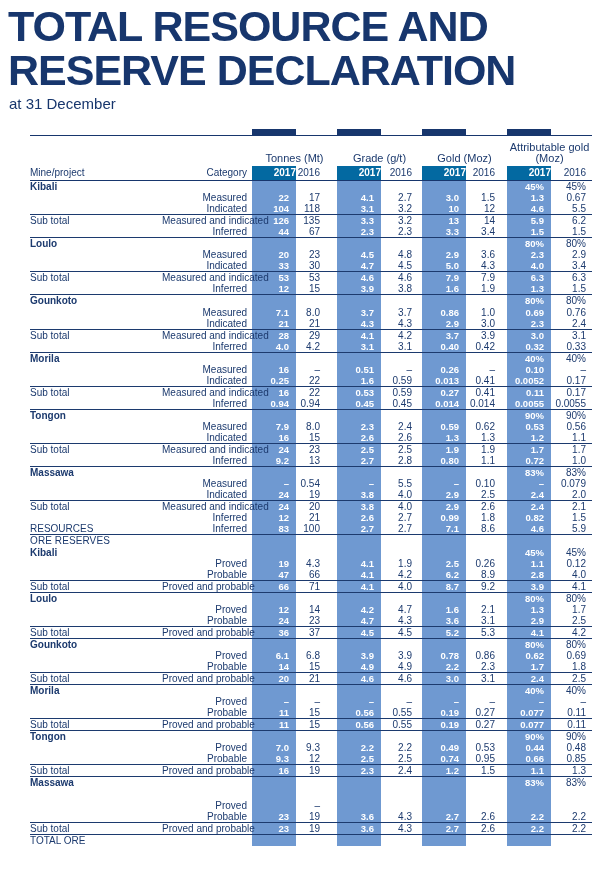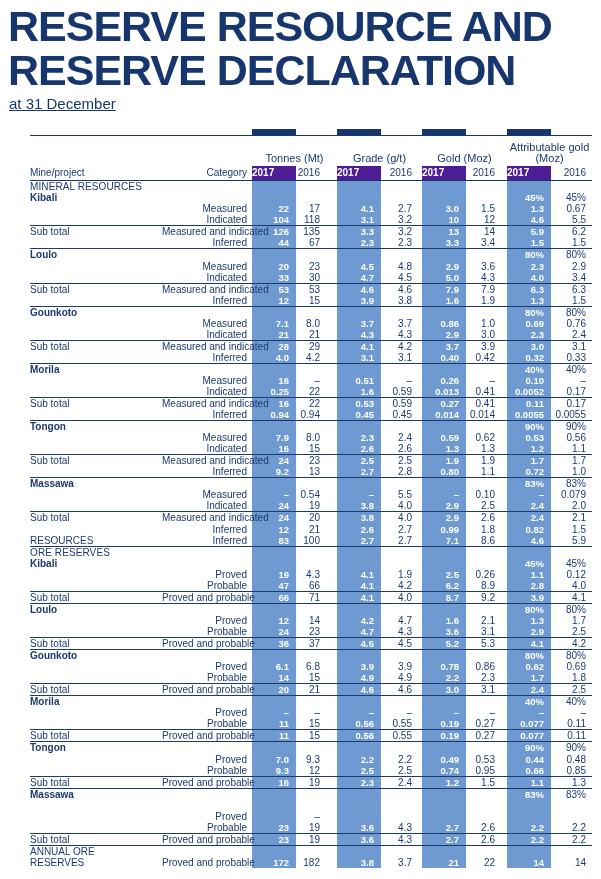--- a/index.html
+++ b/index.html
@@ -17,21 +17,20 @@
     font-size: 43px;
     line-height: 44px;
     font-weight: bold;
     letter-spacing: -1px;
     color: #17366d;
   }
   .subtitle {
     margin: 3px 0 0 9px;
     font-size: 15px;
     color: #17366d;
-    text-decoration: underline;
   }
 
   table.decl {
     border-collapse: collapse;
     table-layout: fixed;
     width: 562px;
     margin: 17px 0 0 30px;
     font-size: 10px;
     color: #1c3a6e;
   }
@@ -59,21 +58,21 @@
   
   tr.years th {
     height: 15px;
     vertical-align: middle;
     border-bottom: 1.2px solid #17366d;
     font-size: 10px;
     margin-top: 18px;
   }
   tr.years th.mph  { text-align: left; }
   tr.years th.cath { text-align: right; padding-right: 5px; }
-  tr.years th.y17  { background: #4c1d95; color: #ffffff; font-weight: bold; text-align: left; }
+  tr.years th.y17  { background: #0369a1; color: #ffffff; font-weight: bold; text-align: right; }
   tr.years th.y16  { text-align: right; }
 
   
   tbody tr.r { height: 11.2px; }
   tbody td { vertical-align: bottom; line-height: 11px; white-space: nowrap; overflow: visible; }
   td.mp  { text-align: left; }
   td.cat { text-align: right; padding-right: 5px; }
   td.v17 { background: #6f99d1; color: #ffffff; font-weight: bold; text-align: right; padding-right: 7px; font-size: 9.5px; }
   td.v16 { color: #1c3a6e; text-align: right; }
 
@@ -86,21 +85,21 @@
   tbody tr.mine td.mp    { font-weight: bold; }
   tbody tr.section td.mp { letter-spacing: 0.1px; }
   tbody tr.line td       { border-top: 1px solid #1c3a6e; }
   tbody tr.spacer        { height: 11.2px; }
 </style>
 </head>
 <body>
 
 <div class="page">
 
-  <h1 class="title"><span>RESERVE RESOURCE AND</span><br><span>RESERVE DECLARATION</span></h1>
+  <h1 class="title"><span>TOTAL RESOURCE AND</span><br><span>RESERVE DECLARATION</span></h1>
   <div class="subtitle">at 31 December</div>
 
   <table class="decl">
     <colgroup>
       <col class="c-mp">
         <col class="c-cat">
       <col class="c-17">
         <col class="c-16">
       <col class="c-17">
         <col class="c-16">
@@ -136,32 +135,20 @@
         <th class="y16">2016</th>
         <th class="y17">2017</th>
         <th class="y16">2016</th>
         <th class="y17">2017</th>
         <th class="y16">2016</th>
         <th class="y17">2017</th>
         <th class="y16">2016</th>
       </tr>
     </thead>
     <tbody id="tbody">
-        <tr class="r section">
-          <td class="mp">MINERAL RESOURCES</td>
-          <td class="cat"></td>
-          <td class="v17"></td>
-          <td class="v16"></td>
-          <td class="v17"></td>
-          <td class="v16"></td>
-          <td class="v17"></td>
-          <td class="v16"></td>
-          <td class="v17"></td>
-          <td class="v16"></td>
-        </tr>
         <tr class="r mine">
           <td class="mp">Kibali</td>
           <td class="cat"></td>
           <td class="v17"></td>
           <td class="v16"></td>
           <td class="v17"></td>
           <td class="v16"></td>
           <td class="v17"></td>
           <td class="v16"></td>
           <td class="v17">45%</td>
@@ -833,40 +820,28 @@
           <td class="v17">23</td>
           <td class="v16">19</td>
           <td class="v17">3.6</td>
           <td class="v16">4.3</td>
           <td class="v17">2.7</td>
           <td class="v16">2.6</td>
           <td class="v17">2.2</td>
           <td class="v16">2.2</td>
         </tr>
         <tr class="r total line">
-          <td class="mp">ANNUAL ORE</td>
-          <td class="cat"></td>
-          <td class="v17"></td>
-          <td class="v16"></td>
-          <td class="v17"></td>
-          <td class="v16"></td>
-          <td class="v17"></td>
-          <td class="v16"></td>
-          <td class="v17"></td>
-          <td class="v16"></td>
-        </tr>
-        <tr class="r total">
-          <td class="mp">RESERVES</td>
-          <td class="cat">Proved and probable</td>
-          <td class="v17">172</td>
-          <td class="v16">182</td>
-          <td class="v17">3.8</td>
-          <td class="v16">3.7</td>
-          <td class="v17">21</td>
-          <td class="v16">22</td>
-          <td class="v17">14</td>
-          <td class="v16">14</td>
+          <td class="mp">TOTAL ORE</td>
+          <td class="cat"></td>
+          <td class="v17"></td>
+          <td class="v16"></td>
+          <td class="v17"></td>
+          <td class="v16"></td>
+          <td class="v17"></td>
+          <td class="v16"></td>
+          <td class="v17"></td>
+          <td class="v16"></td>
         </tr>
       </tbody>
 
   </table>
 
 </div>
 
 </body></html>

